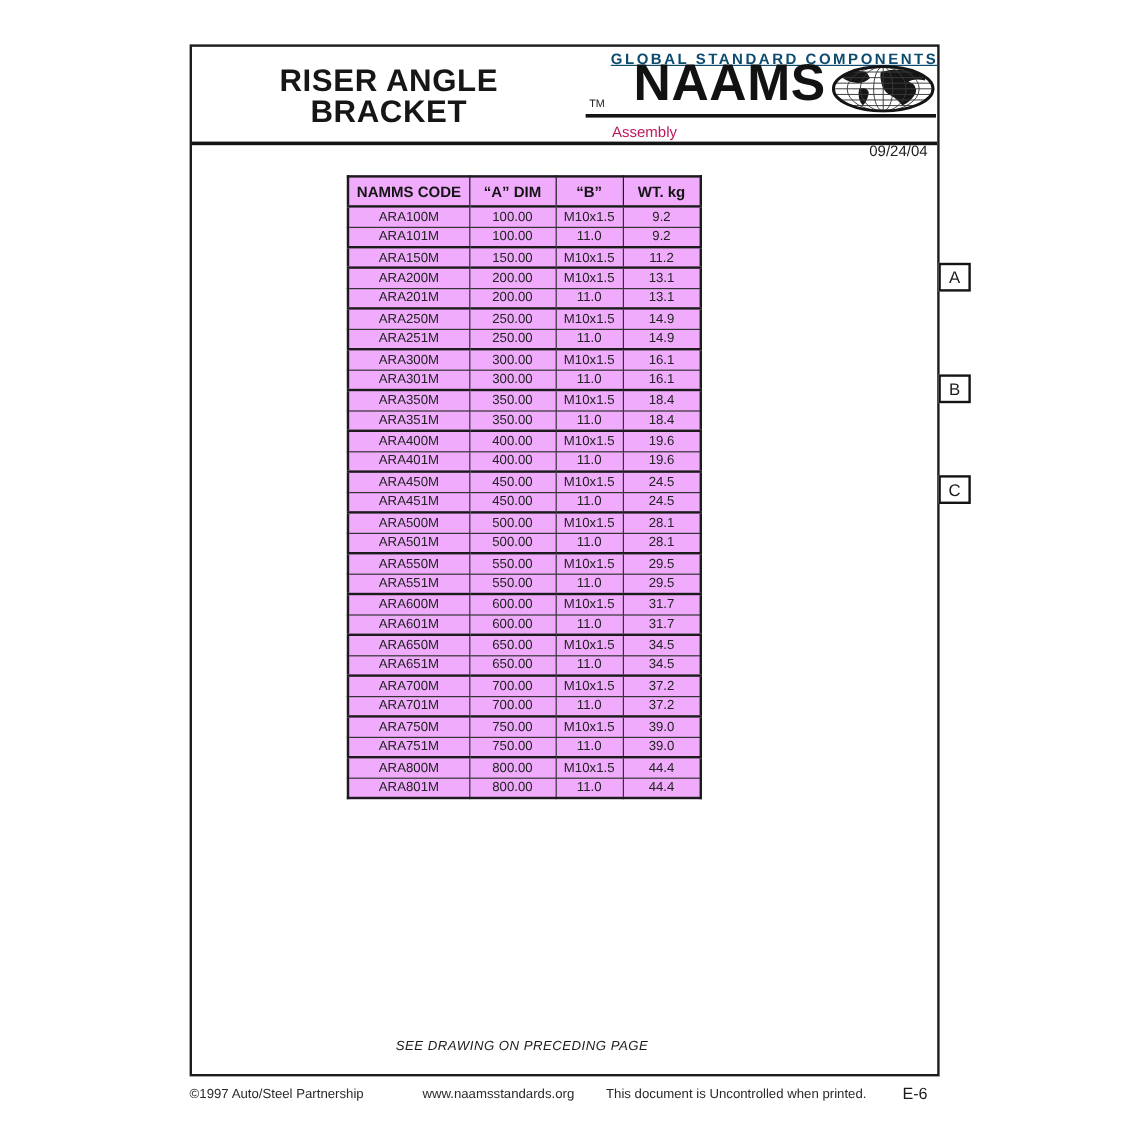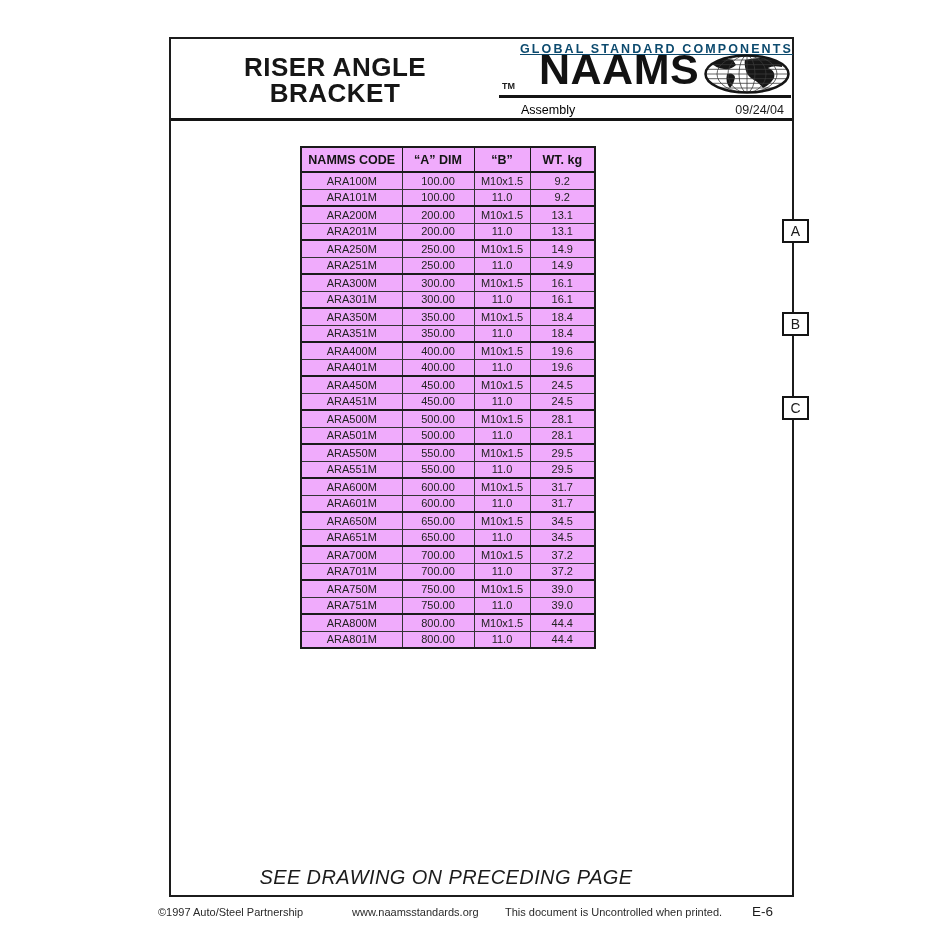--- a/index.html
+++ b/index.html
@@ -2,49 +2,49 @@
 <html><head>
 <meta charset="utf-8">
 <style>
   * { margin:0; padding:0; box-sizing:border-box; }
   html,body { width:940px; height:940px; background:#ffffff;
     font-family:"Liberation Sans","DejaVu Sans",sans-serif; color:#1b1b1b; }
   .canvas { position:relative; width:940px; height:940px; background:#fff; overflow:hidden; }
 
   
   .sheet { position:absolute; left:158px; top:37px; width:625px; height:860px;
-    border:2px solid #1c1c1c; background:#fff;margin-left:11px; }
+    border:2px solid #1c1c1c; background:#fff; }
 
   
   .hdr { position:absolute; left:0; top:0; width:100%; height:82px;
     border-bottom:3px solid #141414; }
   .title { position:absolute; left:14px; top:15px; width:300px; text-align:center;
     font-size:26px; font-weight:bold; line-height:26px; letter-spacing:.5px; color:#161616; }
   .tagline { position:absolute; left:349px; top:3px; width:272px;
     font-size:12.5px; font-weight:bold; letter-spacing:2.1px; white-space:nowrap; color:#0c4a6e;text-decoration:underline; }
   .naams { position:absolute; left:368px; top:9px; font-size:43px; font-weight:bold;
     letter-spacing:.5px; line-height:1; color:#121212; }
-  .tm { position:absolute; left:331px; top:42px; font-size:9px; font-weight:bold;text-align:right; }
+  .tm { position:absolute; left:331px; top:42px; font-size:9px; font-weight:normal;text-align:right; }
   .globe { position:absolute; left:532px; top:15px; }
   .brand-rule { position:absolute; left:328px; top:56px; width:292px; height:3px; background:#141414; }
-  .assembly { position:absolute; left:350px; top:64px; font-size:12.5px; color:#000000; }
-  .hdr-date { position:absolute; right:8px; top:64px; font-size:12.5px; color:#1b1b1b; }
+  .assembly { position:absolute; left:350px; top:64px; font-size:12.5px; color:#be185d; }
+  .hdr-date { position:absolute; right:8px; top:80px; font-size:12.5px; color:#1b1b1b; }
 
   
   table.parts { position:absolute; left:129px; top:107px; border-collapse:collapse;
     table-layout:fixed; background:#f0abfc; border:2px solid #1b1b1b; }
   table.parts th { height:25px; font-size:12.5px; font-weight:bold;
     border:1px solid #1b1b1b; border-bottom:2px solid #1b1b1b; text-align:center; color:#141414; }
   table.parts td { height:17px; font-size:11px; border:1px solid #333;
     text-align:center; padding:0; color:#222; }
   table.parts tr.group-start td { border-top:2px solid #1b1b1b; }
 
   
   .note { position:absolute; left:0; top:827px; width:550px; text-align:center;
-    font-size:20px; font-style:italic; letter-spacing:.4px; color:#1b1b1b; }
+    font-size:11px; font-style:italic; letter-spacing:.4px; color:#1b1b1b; }
 
   
   .refbox { position:absolute; width:27px; height:24px; border:2px solid #141414;
     background:#fff; text-align:center; line-height:21px; font-size:14px; color:#1b1b1b; z-index:5; }
   .refbox.a { left:782px; top:219px; }
   .refbox.b { left:782px; top:312px; }
   .refbox.c { left:782px; top:396px; }
 
   
   .foot { position:absolute; top:906px; font-size:11px; color:#2a2a2a; white-space:nowrap; }
@@ -127,20 +127,26 @@
             <td>M10x1.5</td>
             <td>9.2</td>
           </tr>
           <tr>
             <td>ARA101M</td>
             <td>100.00</td>
             <td>11.0</td>
             <td>9.2</td>
           </tr>
           <tr class="group-start">
+            <td>ARA150M</td>
+            <td>150.00</td>
+            <td>M10x1.5</td>
+            <td>11.2</td>
+          </tr>
+          <tr class="group-start">
             <td>ARA200M</td>
             <td>200.00</td>
             <td>M10x1.5</td>
             <td>13.1</td>
           </tr>
           <tr>
             <td>ARA201M</td>
             <td>200.00</td>
             <td>11.0</td>
             <td>13.1</td>

